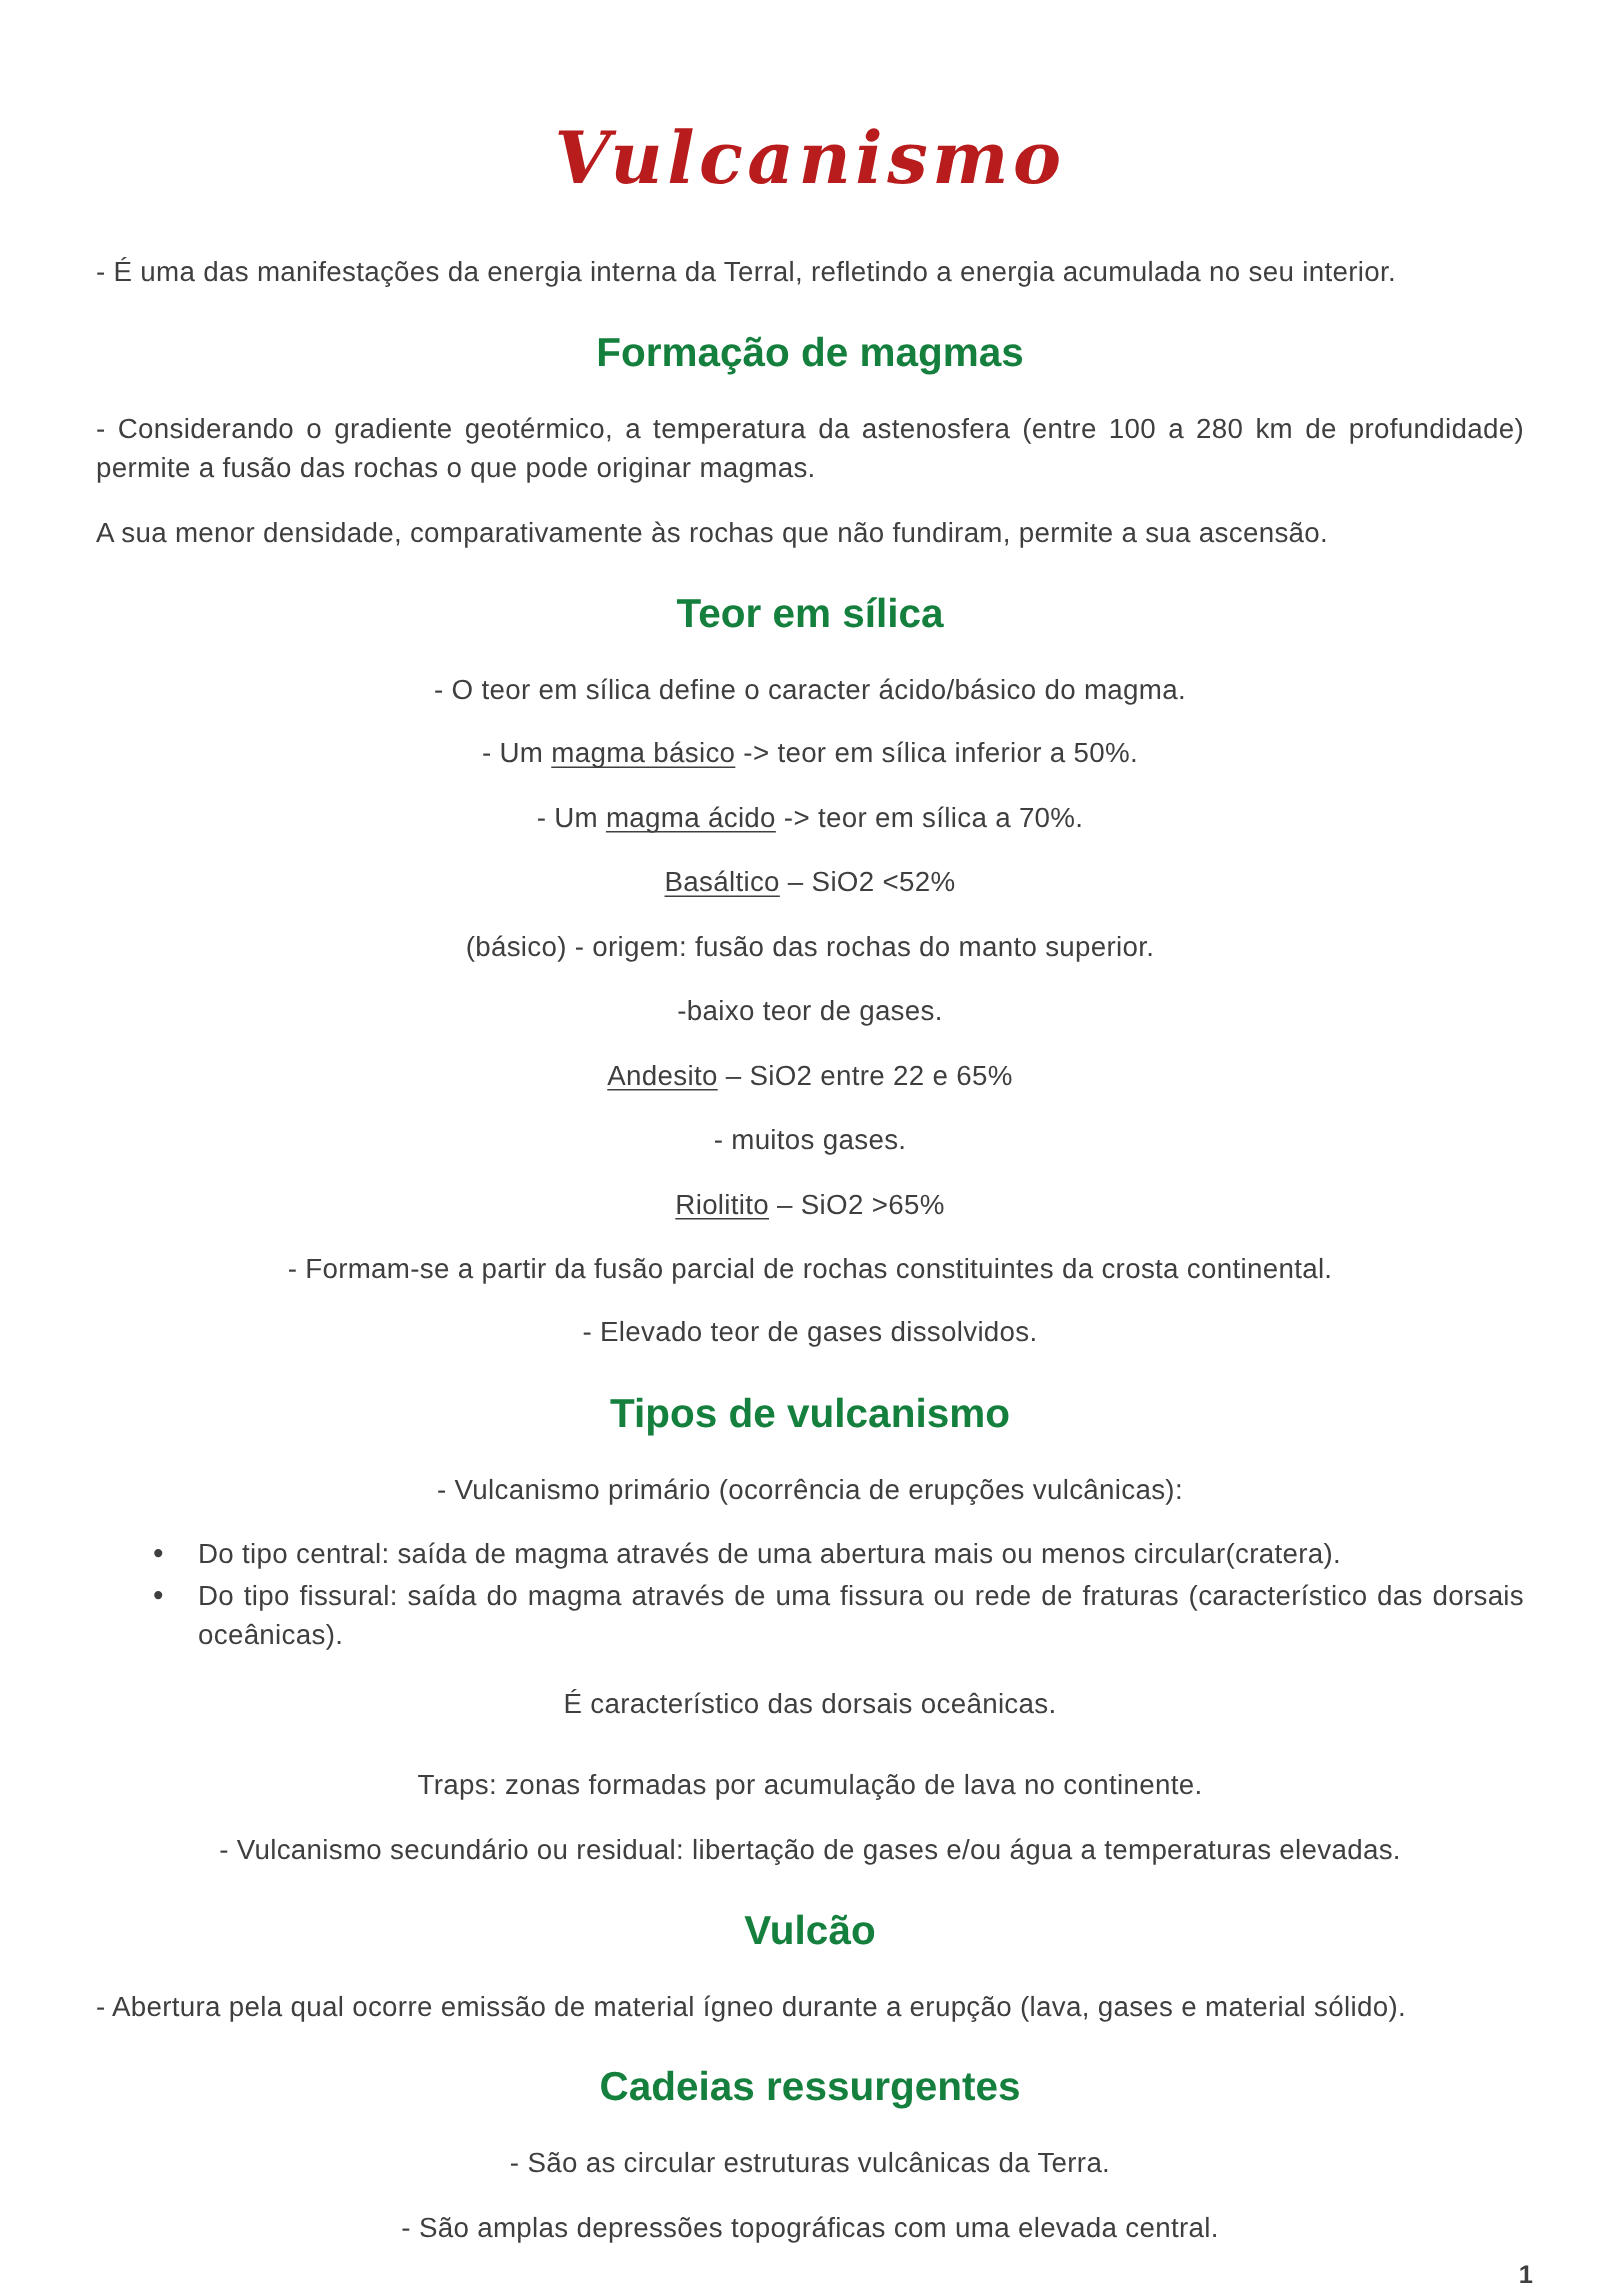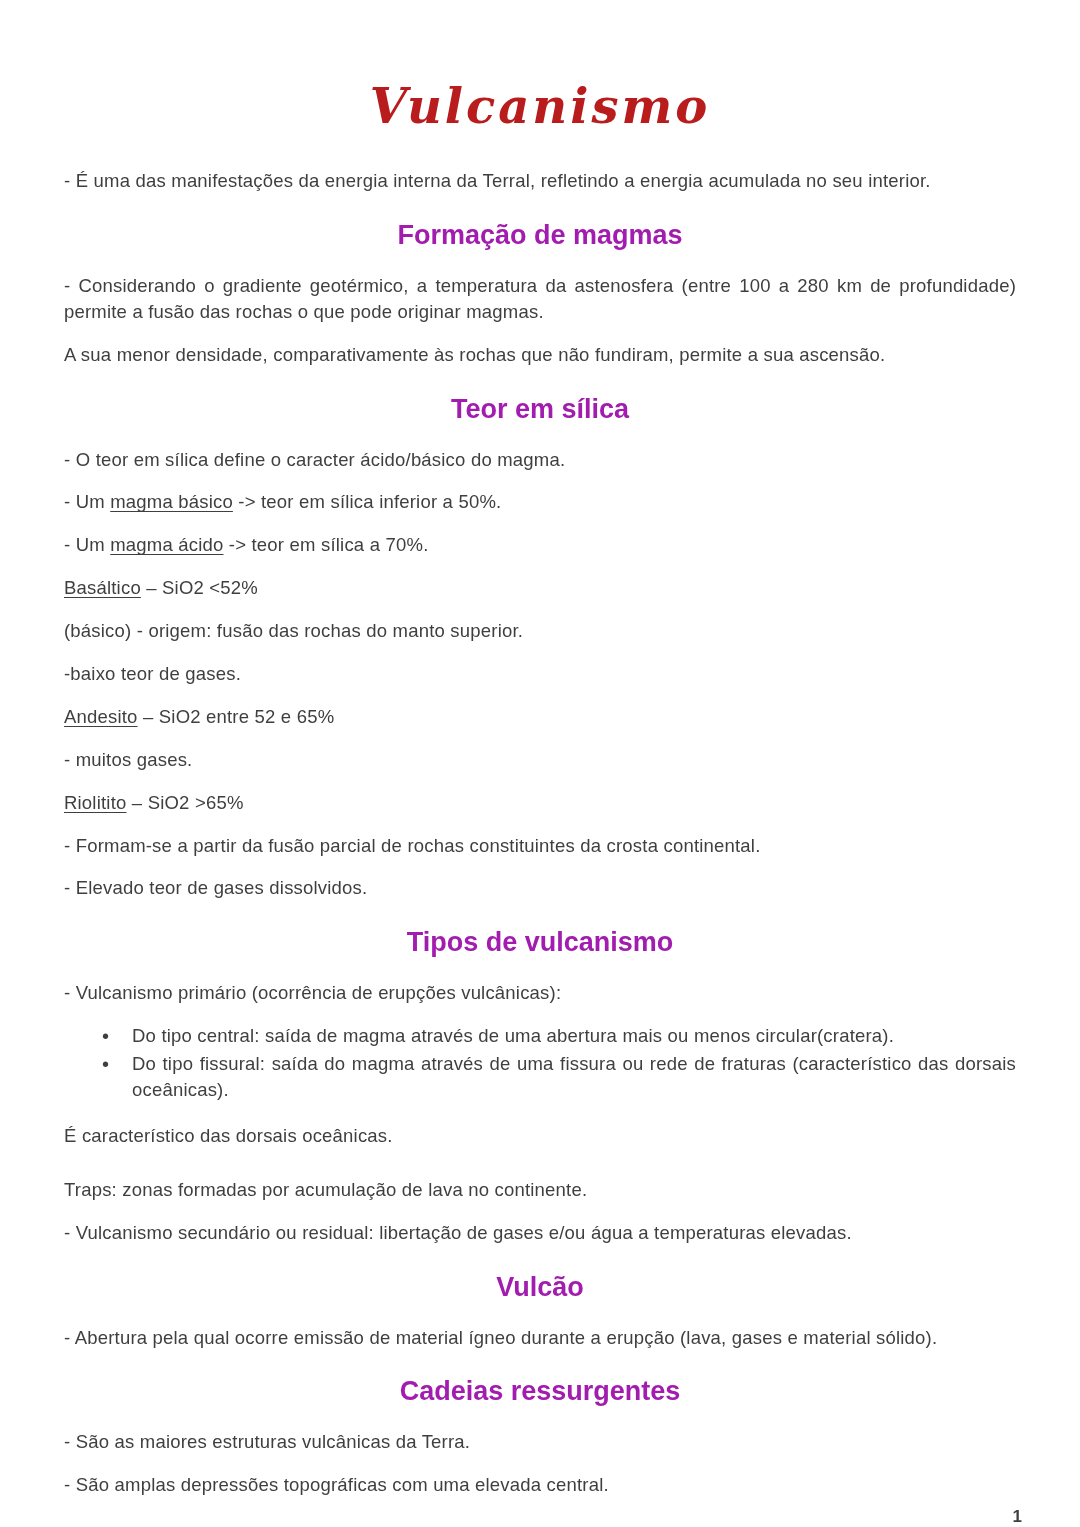--- a/index.html
+++ b/index.html
@@ -22,31 +22,31 @@
     font-size: 48px;
     letter-spacing: 3px;
     color: #b91c1c;
     margin-bottom: 34px;
   }
   h2.section-heading {
     text-align: center;
     font-family: "Liberation Sans", sans-serif;
     font-weight: bold;
     font-size: 27px;
-    color: #a21caf;
+    color: #15803d;
     margin: 26px 0 22px 0;
   }
   p.body-text {
     font-size: 18.5px;
     line-height: 1.4;
     text-align: justify;
     margin: 0 0 17px 0;
     letter-spacing: 0.2px;
   }
-  p.no-justify { text-align: left; }
+  p.no-justify { text-align: center; }
   .u { text-decoration: underline; text-underline-offset: 3px; }
   .indent-1 { margin-left: 92px; }
   .indent-2 { margin-left: 128px; }
   .indent-3 { margin-left: 82px; }
   .indent-4 { margin-left: 150px; }
   ul.bullet-list {
     list-style: none;
     margin: 0 0 20px 0;
     padding-left: 38px;
   }
@@ -96,21 +96,21 @@
   <p class="body-text no-justify">- O teor em sílica define o caracter ácido/básico do magma.</p>
 
   <p class="body-text no-justify"><span>- Um </span><span class="u">magma básico</span><span> -&gt; teor em sílica inferior a 50%.</span></p>
 
   <p class="body-text no-justify"><span>- Um </span><span class="u">magma ácido</span><span> -&gt; teor em sílica a 70%.</span></p>
 
   <p class="body-text no-justify"><span class="u">Basáltico</span><span> – SiO2 &lt;52%</span></p>
   <p class="body-text no-justify">(básico) - origem: fusão das rochas do manto superior.</p>
   <p class="body-text no-justify indent-1">-baixo teor de gases.</p>
 
-  <p class="body-text no-justify"><span class="u">Andesito</span><span> – SiO2 entre 52 e 65%</span></p>
+  <p class="body-text no-justify"><span class="u">Andesito</span><span> – SiO2 entre 22 e 65%</span></p>
   <p class="body-text no-justify indent-2">- muitos gases.</p>
 
   <p class="body-text no-justify"><span class="u">Riolitito</span><span> – SiO2 &gt;65%</span></p>
   <p class="body-text no-justify indent-3">- Formam-se a partir da fusão parcial de rochas constituintes da crosta continental.</p>
   <p class="body-text no-justify indent-3">- Elevado teor de gases dissolvidos.</p>
 
   <h2 class="section-heading">Tipos de vulcanismo</h2>
 
   <p class="body-text no-justify">- Vulcanismo primário (ocorrência de erupções vulcânicas):</p>
 
@@ -123,18 +123,18 @@
   <p class="body-text no-justify indent-4">Traps: zonas formadas por acumulação de lava no continente.</p>
 
   <p class="body-text no-justify">- Vulcanismo secundário ou residual: libertação de gases e/ou água a temperaturas elevadas.</p>
 
   <h2 class="section-heading">Vulcão</h2>
 
   <p class="body-text">- Abertura pela qual ocorre emissão de material ígneo durante a erupção (lava, gases e material sólido).</p>
 
   <h2 class="section-heading">Cadeias ressurgentes</h2>
 
-  <p class="body-text no-justify">- São as maiores estruturas vulcânicas da Terra.</p>
+  <p class="body-text no-justify">- São as circular estruturas vulcânicas da Terra.</p>
   <p class="body-text no-justify">- São amplas depressões topográficas com uma elevada central.</p>
 
   <div class="page-number">1</div>
 
 </div>
 
 </body></html>

